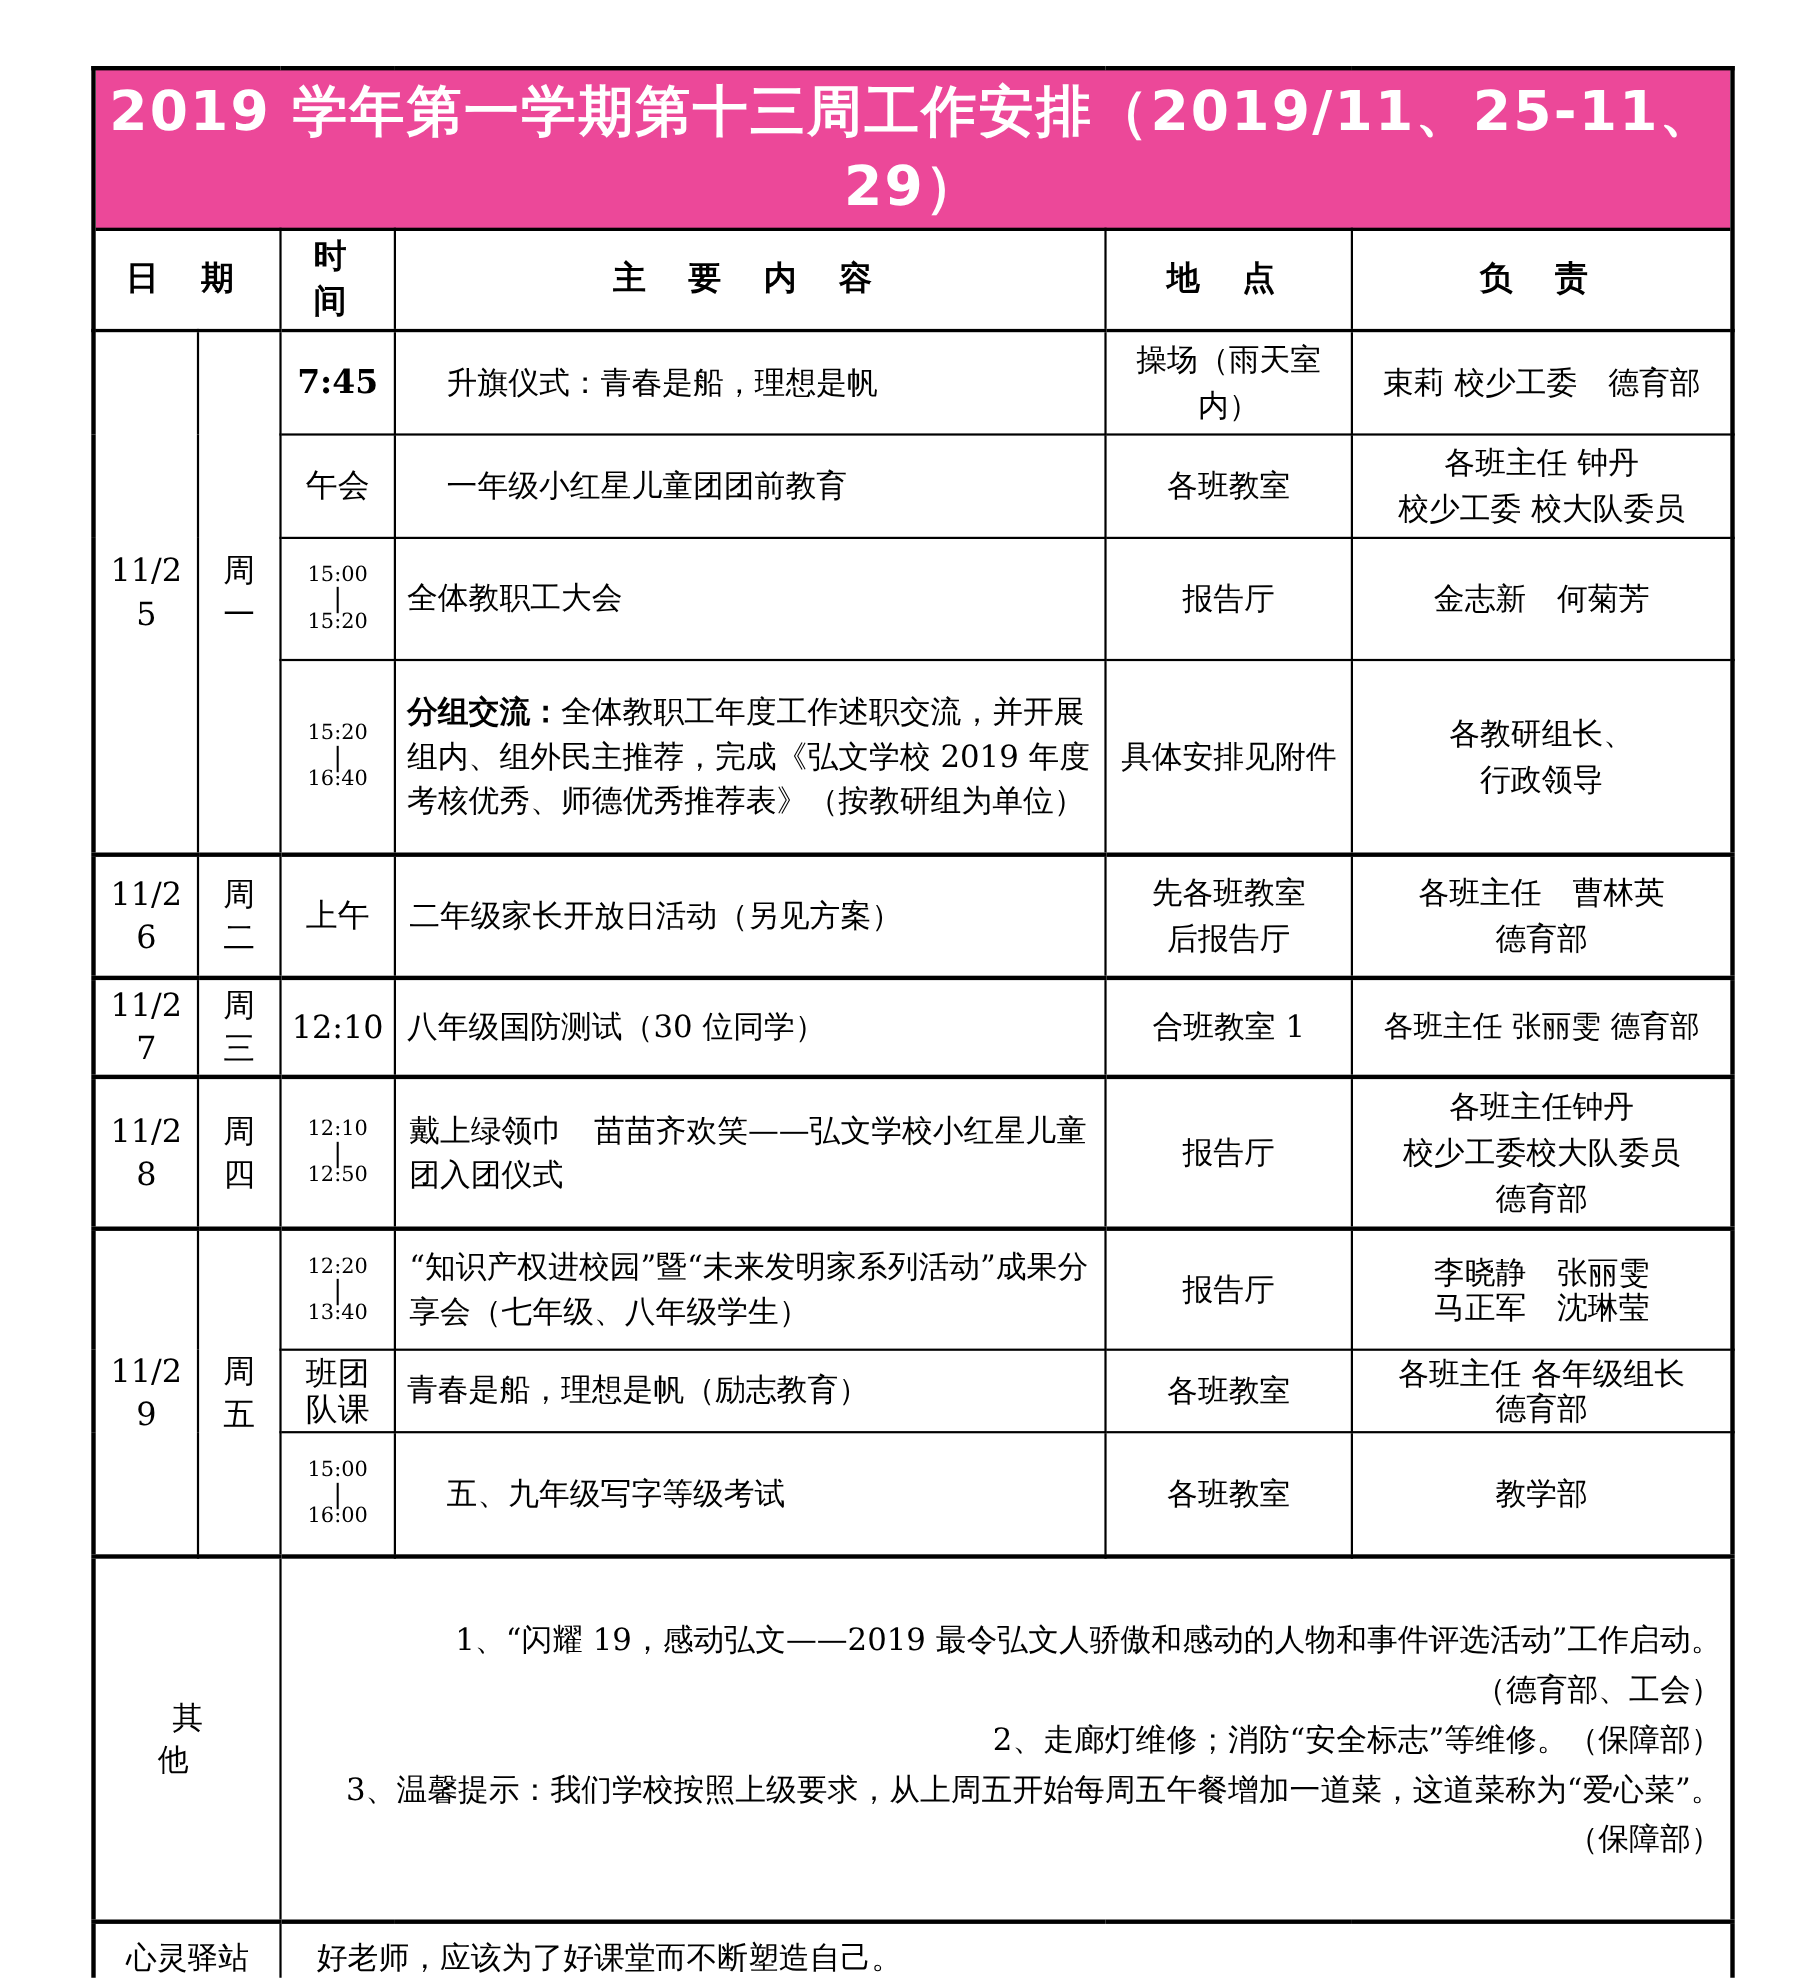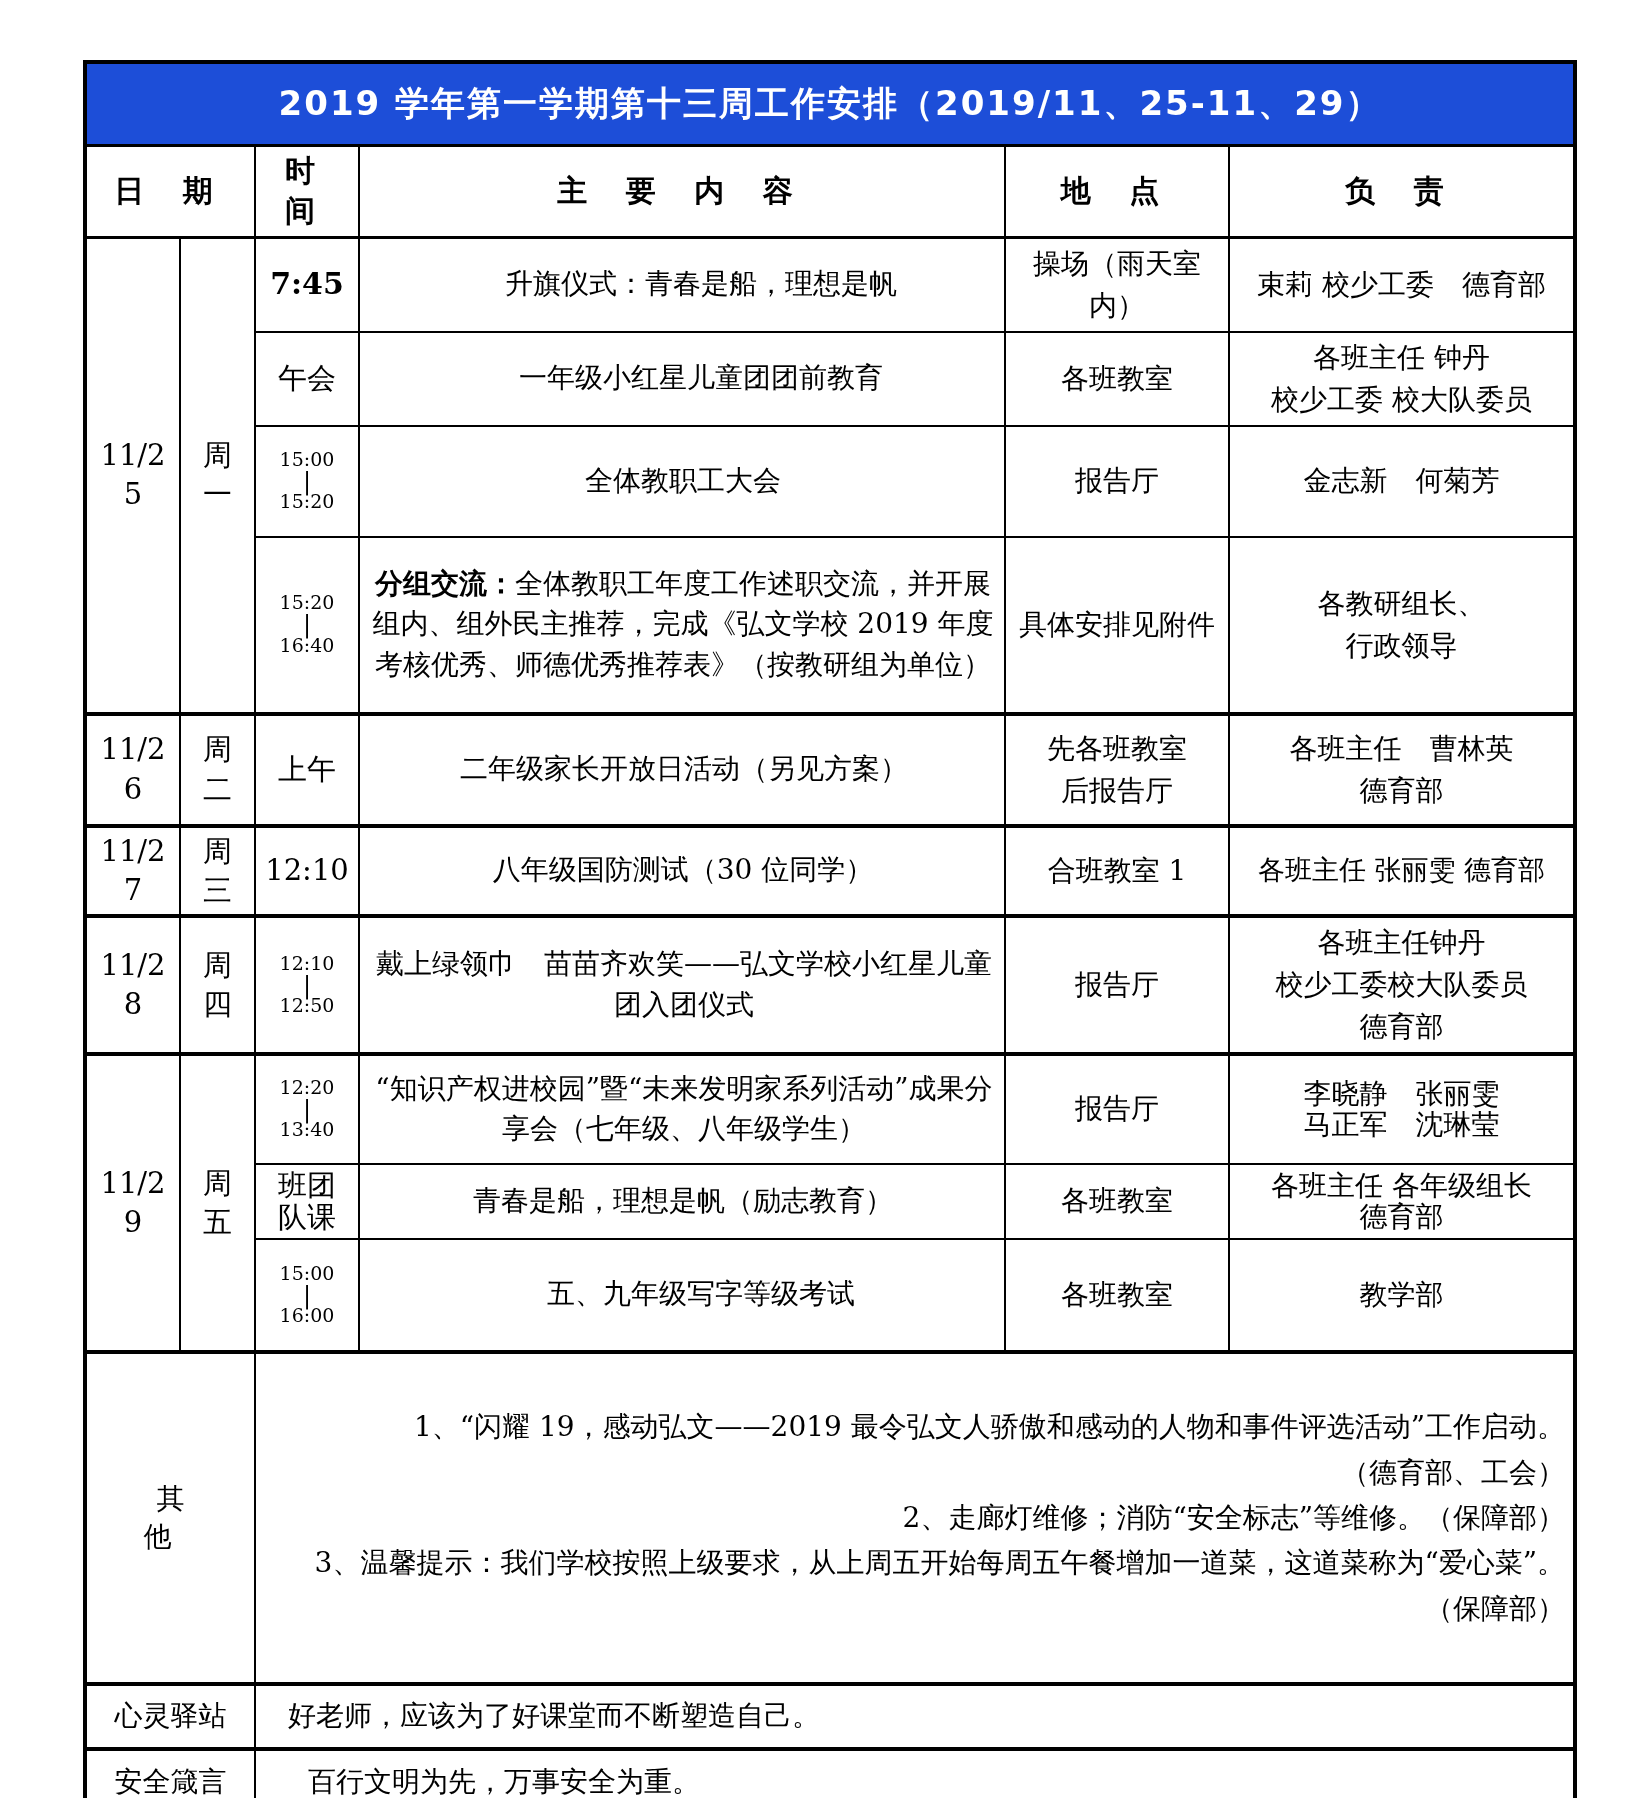--- a/index.html
+++ b/index.html
@@ -20,41 +20,41 @@
     font-size:28px;line-height:1.35;
     overflow:hidden;word-break:break-all;
   }
   
   tr.h83{height:83px}tr.h67{height:67px}tr.h72{height:72px}tr.h90{height:90px}
   tr.h111{height:111px}tr.h177{height:177px}tr.h112{height:112px}tr.h86{height:86px}
   tr.h135{height:135px}tr.h110{height:110px}tr.h87{height:62px}tr.h113{height:113px}
   tr.h332{height:332px}tr.h65{height:65px}
 
   .title-cell{
-    background:#1d4ed8;color:#fff;
+    background:#ec4899;color:#fff;
     font-family:"DejaVu Sans","Liberation Sans",sans-serif;
-    font-weight:bold;font-size:34px;letter-spacing:2px;
+    font-weight:bold;font-size:50px;letter-spacing:2px;
     border:4px solid #000;border-bottom:3px solid #000;
   }
   tr.head td{
     font-family:"DejaVu Sans","Liberation Sans",sans-serif;
     font-weight:bold;font-size:30px;letter-spacing:14px;
     border-bottom:3px solid #000;
   }
   tr.sec td{border-top-width:4px;}
 
   .datec{font-size:29px}
   .dayc{font-size:29px}
   .timec{font-size:29px}
   .timec.bold{font-weight:bold;font-size:30px}
   .tstack div{line-height:1.15;font-size:19px}
   .tstack .sep{line-height:0.85;font-size:24px}
   .tight div{line-height:1.12}
 
-  .contentc{text-align:center;padding-left:10px;line-height:1.45}
+  .contentc{text-align:left;padding-left:10px;line-height:1.45}
   .ind1{padding-left:12px}
   .ind2{padding-left:46px}
   .bold{font-weight:bold}
 
   .respc{padding:4px 6px;line-height:1.5}
   .locc{line-height:1.5}
 
   .label-col{letter-spacing:0px}
   .others-label{letter-spacing:26px;text-indent:26px}
   .otherc{text-align:right;padding-left:34px;line-height:1.62}

